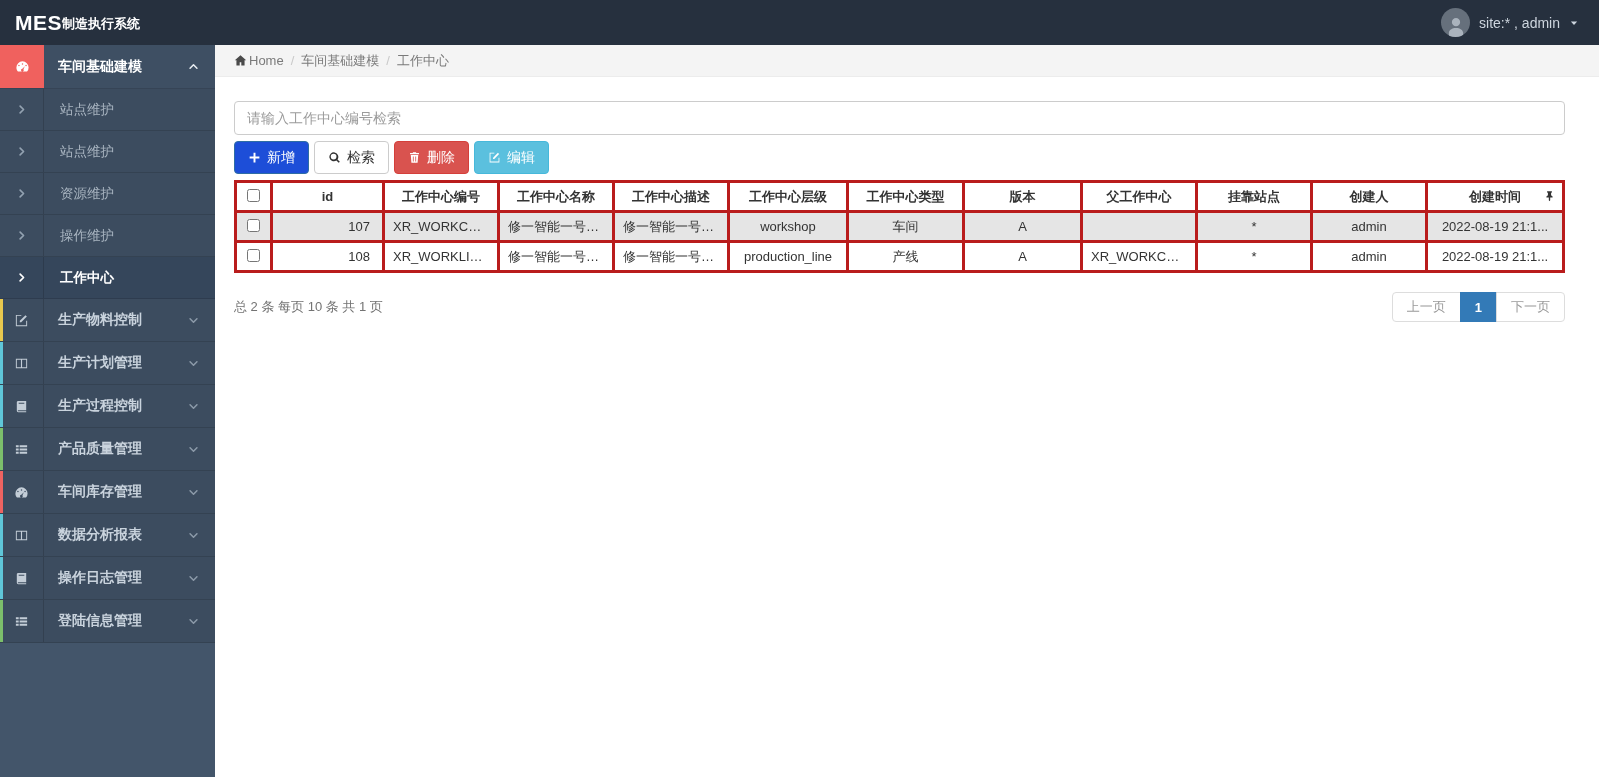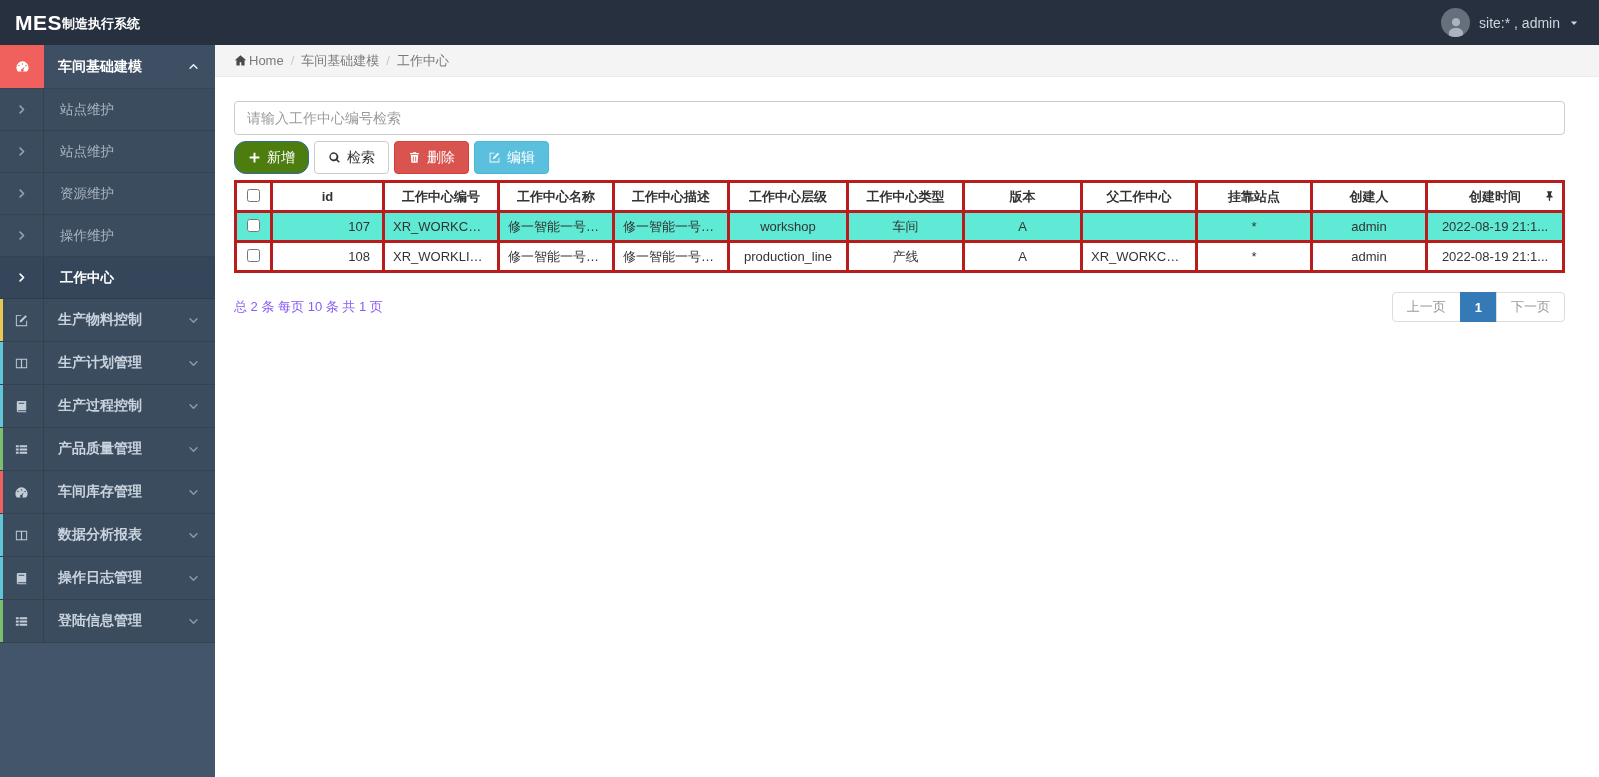--- a/index.html
+++ b/index.html
@@ -76,43 +76,43 @@
   }
   .search-input::placeholder { color:#9b9b9b; }
 
   .toolbar { margin-top:6px; display:flex; gap:5px; }
   .btn {
     height:33px; padding:0 13px; border-radius:4px; font-size:14px;
     display:inline-flex; align-items:center; gap:6px; cursor:pointer;
     border:1px solid transparent; font-family:inherit;
   }
   .btn .ic svg { width:13px; height:13px; }
-  .btn-primary { background:#4d7c0f; border-color:#2e6da4; color:#fff;border-radius:12px; }
+  .btn-primary { background:#1d4ed8; border-color:#2e6da4; color:#fff; }
   .btn-default { background:#fff; border-color:#ccc; color:#333; }
   .btn-danger  { background:#d9534f; border-color:#d43f3a; color:#fff; }
   .btn-info    { background:#5bc0de; border-color:#46b8da; color:#fff; }
 
   table.grid {
     width:100%; border-collapse:collapse; table-layout:fixed;
     margin-top:6px; font-size:13px; color:#333;
   }
   .grid th, .grid td {
     border:3px solid #b91c1c; height:30px; text-align:center; padding:0 8px;
     overflow:hidden; white-space:nowrap; text-overflow:ellipsis;
   }
   .grid th { font-weight:bold; background:#fff; position:relative; }
-  .grid tbody tr.striped { background:#5eead4; }
+  .grid tbody tr.striped { background:#e5e5e5; }
   .grid td.id-cell { text-align:right; padding-right:12px; }
   .grid input[type="checkbox"] { width:13px; height:13px; cursor:pointer; }
   .pin-btn { position:absolute; right:7px; top:50%; transform:translateY(-50%);
              color:#333; cursor:pointer; }
   .pin-btn svg { width:11px; height:11px; }
 
   .pager-row { margin-top:19px; display:flex; justify-content:space-between; align-items:center; }
-  .summary { color:#8b5cf6; font-size:13px; }
+  .summary { color:#737373; font-size:13px; }
   .pager { display:flex; }
   .pg {
     min-width:32px; height:30px; padding:0 14px; border:1px solid #ddd; background:#fff;
     color:#9a9a9a; font-size:13px; display:flex; align-items:center; justify-content:center;
     cursor:pointer; font-family:inherit;
   }
   .pg.prev { border-radius:4px 0 0 4px; }
   .pg.next { border-radius:0 4px 4px 0; margin-left:-1px; }
   .pg.page { background:#337ab7; border-color:#337ab7; color:#fff; margin-left:-1px; font-weight:bold; }
 </style>

